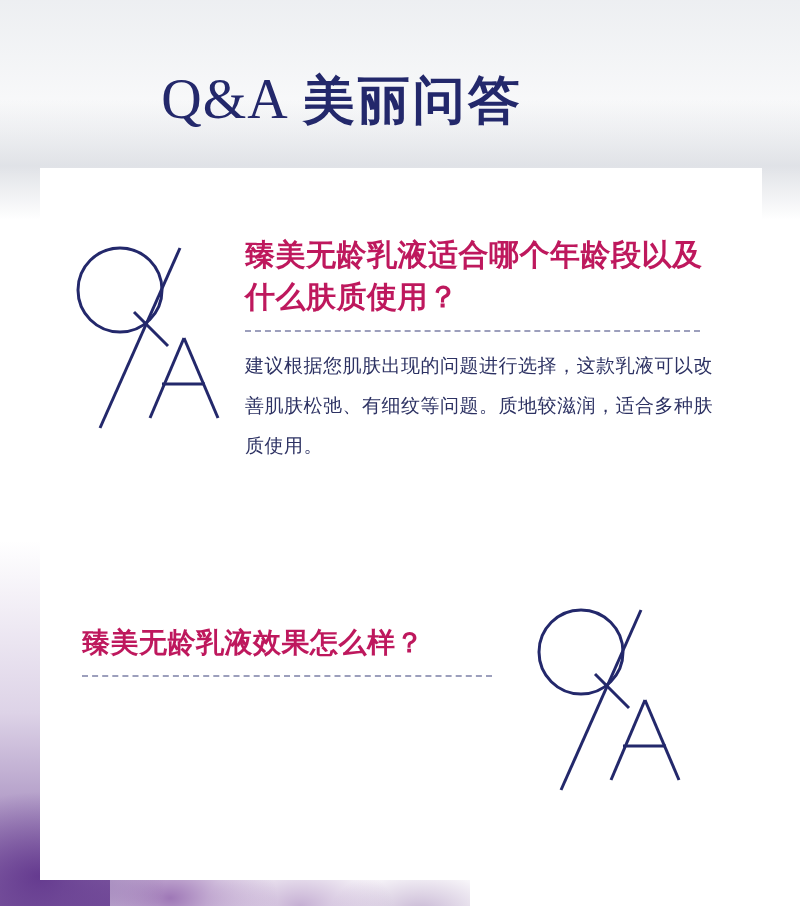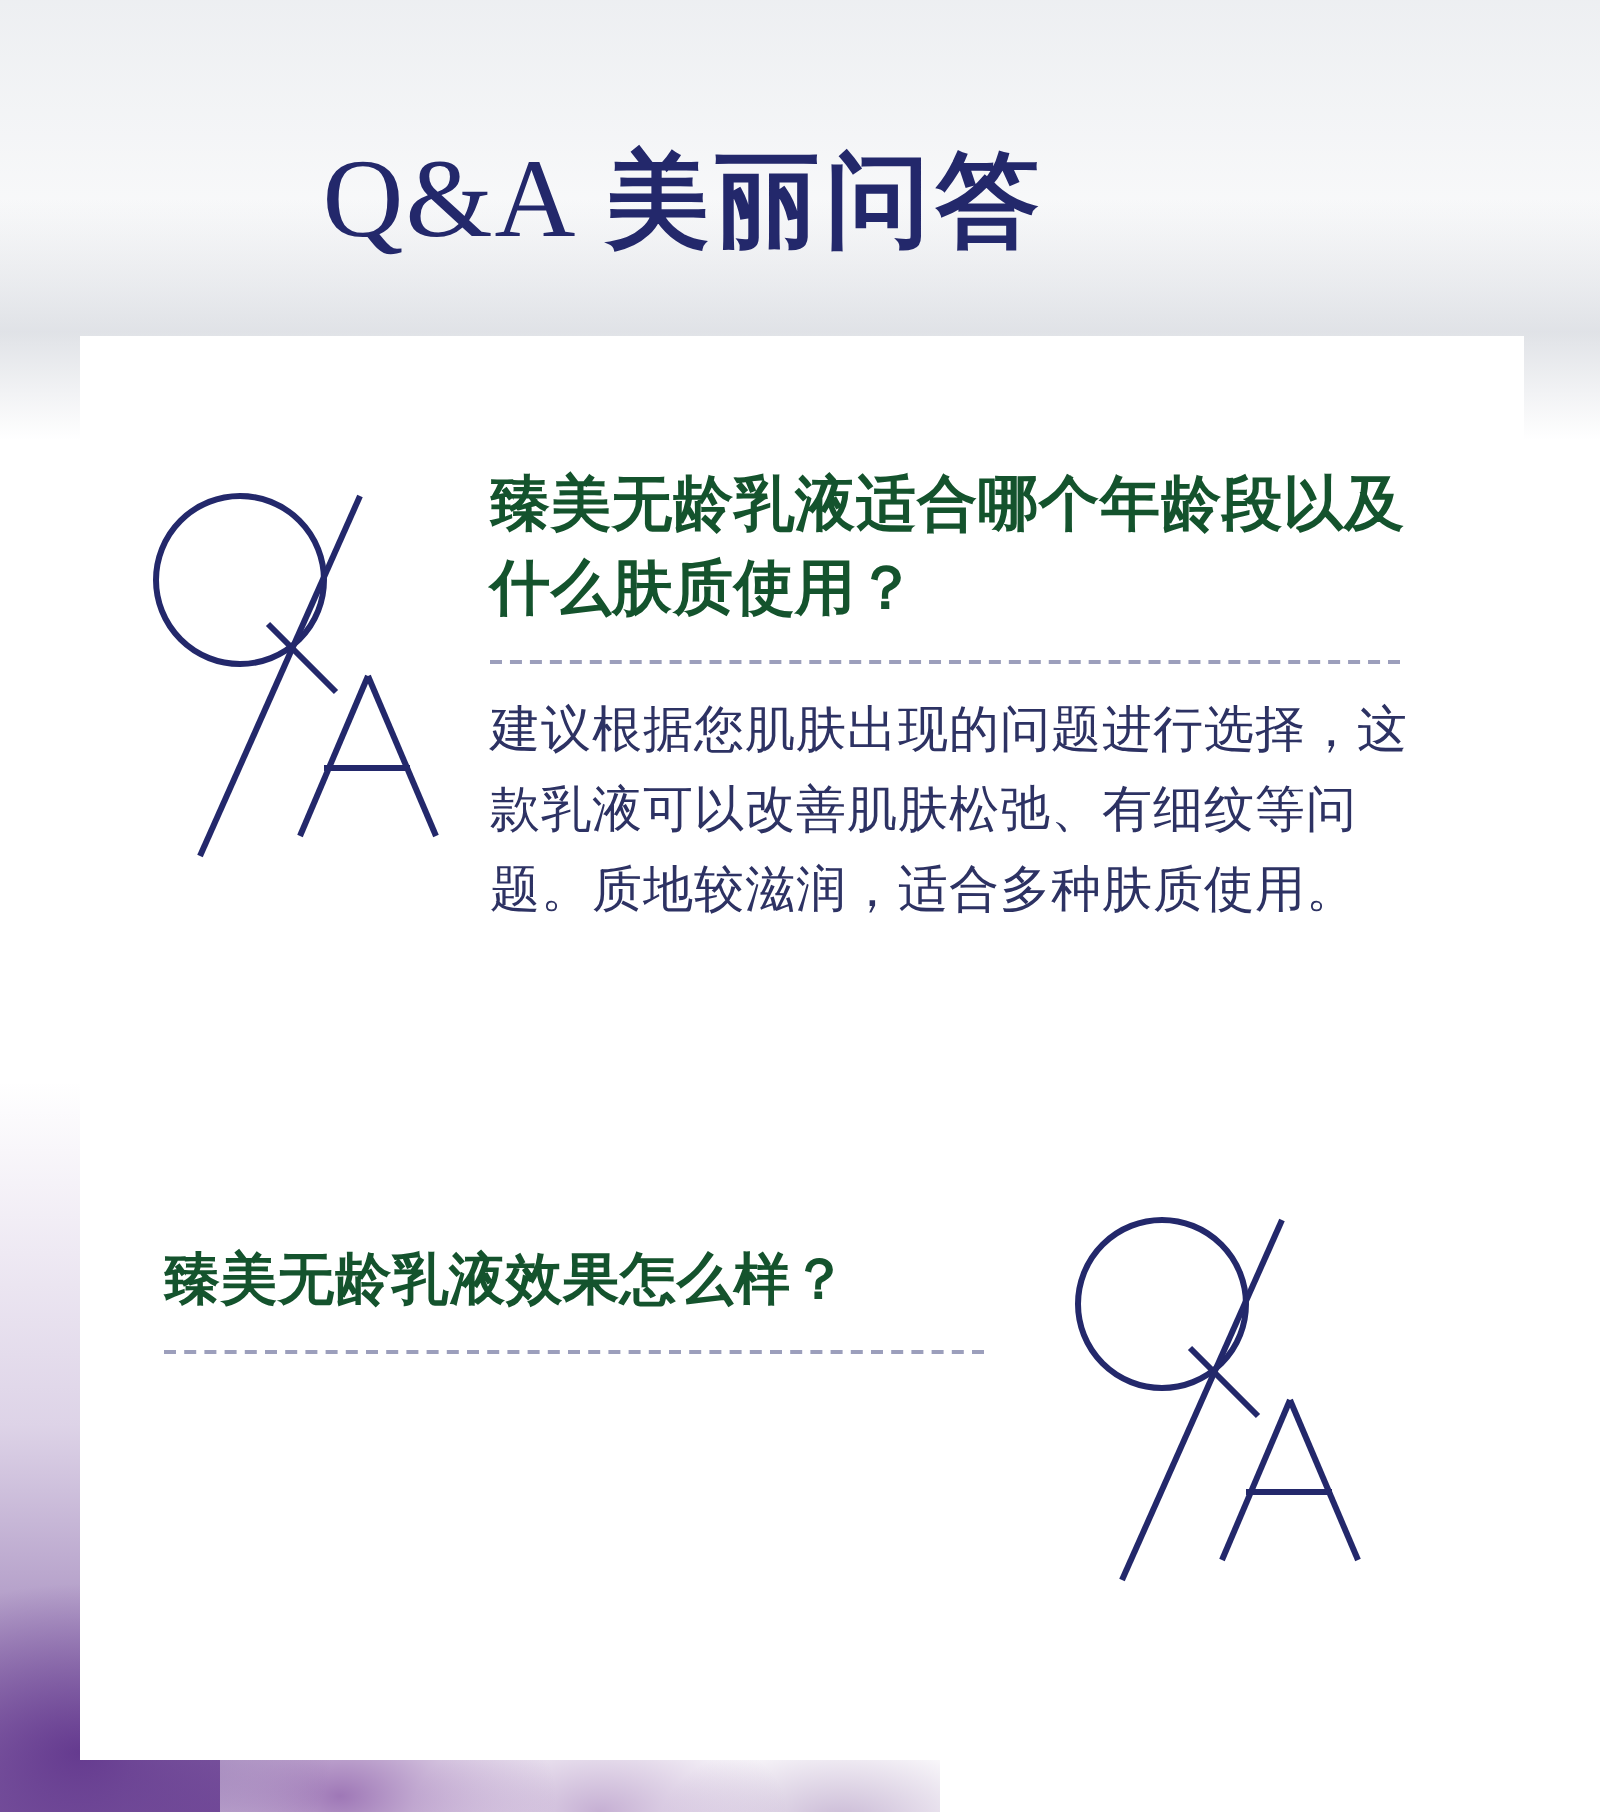--- a/index.html
+++ b/index.html
@@ -105,37 +105,37 @@
   .qa-mark svg { display: block; }
 
   
   .block1 {
     position: absolute;
     left: 245px;
     top: 234px;
     width: 470px;
   }
   .q-text {
-    font-family: Liberation Mono, monospace;
+    font-family: Liberation Sans, sans-serif;
     font-weight: 700;
     font-size: 30px;
     line-height: 42px;
-    color: #14532d;
+    color: #be185d;
     letter-spacing: 0.5px;
   }
   .divider {
     margin: 12px 0 12px 0;
     height: 1px;
     border-top: 2px dashed #7b7fa6;
     opacity: 0.75;
   }
   .a-text {
     font-family: "DejaVu Sans", sans-serif;
     font-weight: 400;
-    font-size: 25px;
+    font-size: 19px;
     line-height: 40px;
     color: #2d3263;
     letter-spacing: 0.5px;
   }
 
   .block1 .divider { width: 455px; }
 
   .qa1 {
     left: 72px;
     top: 238px;

